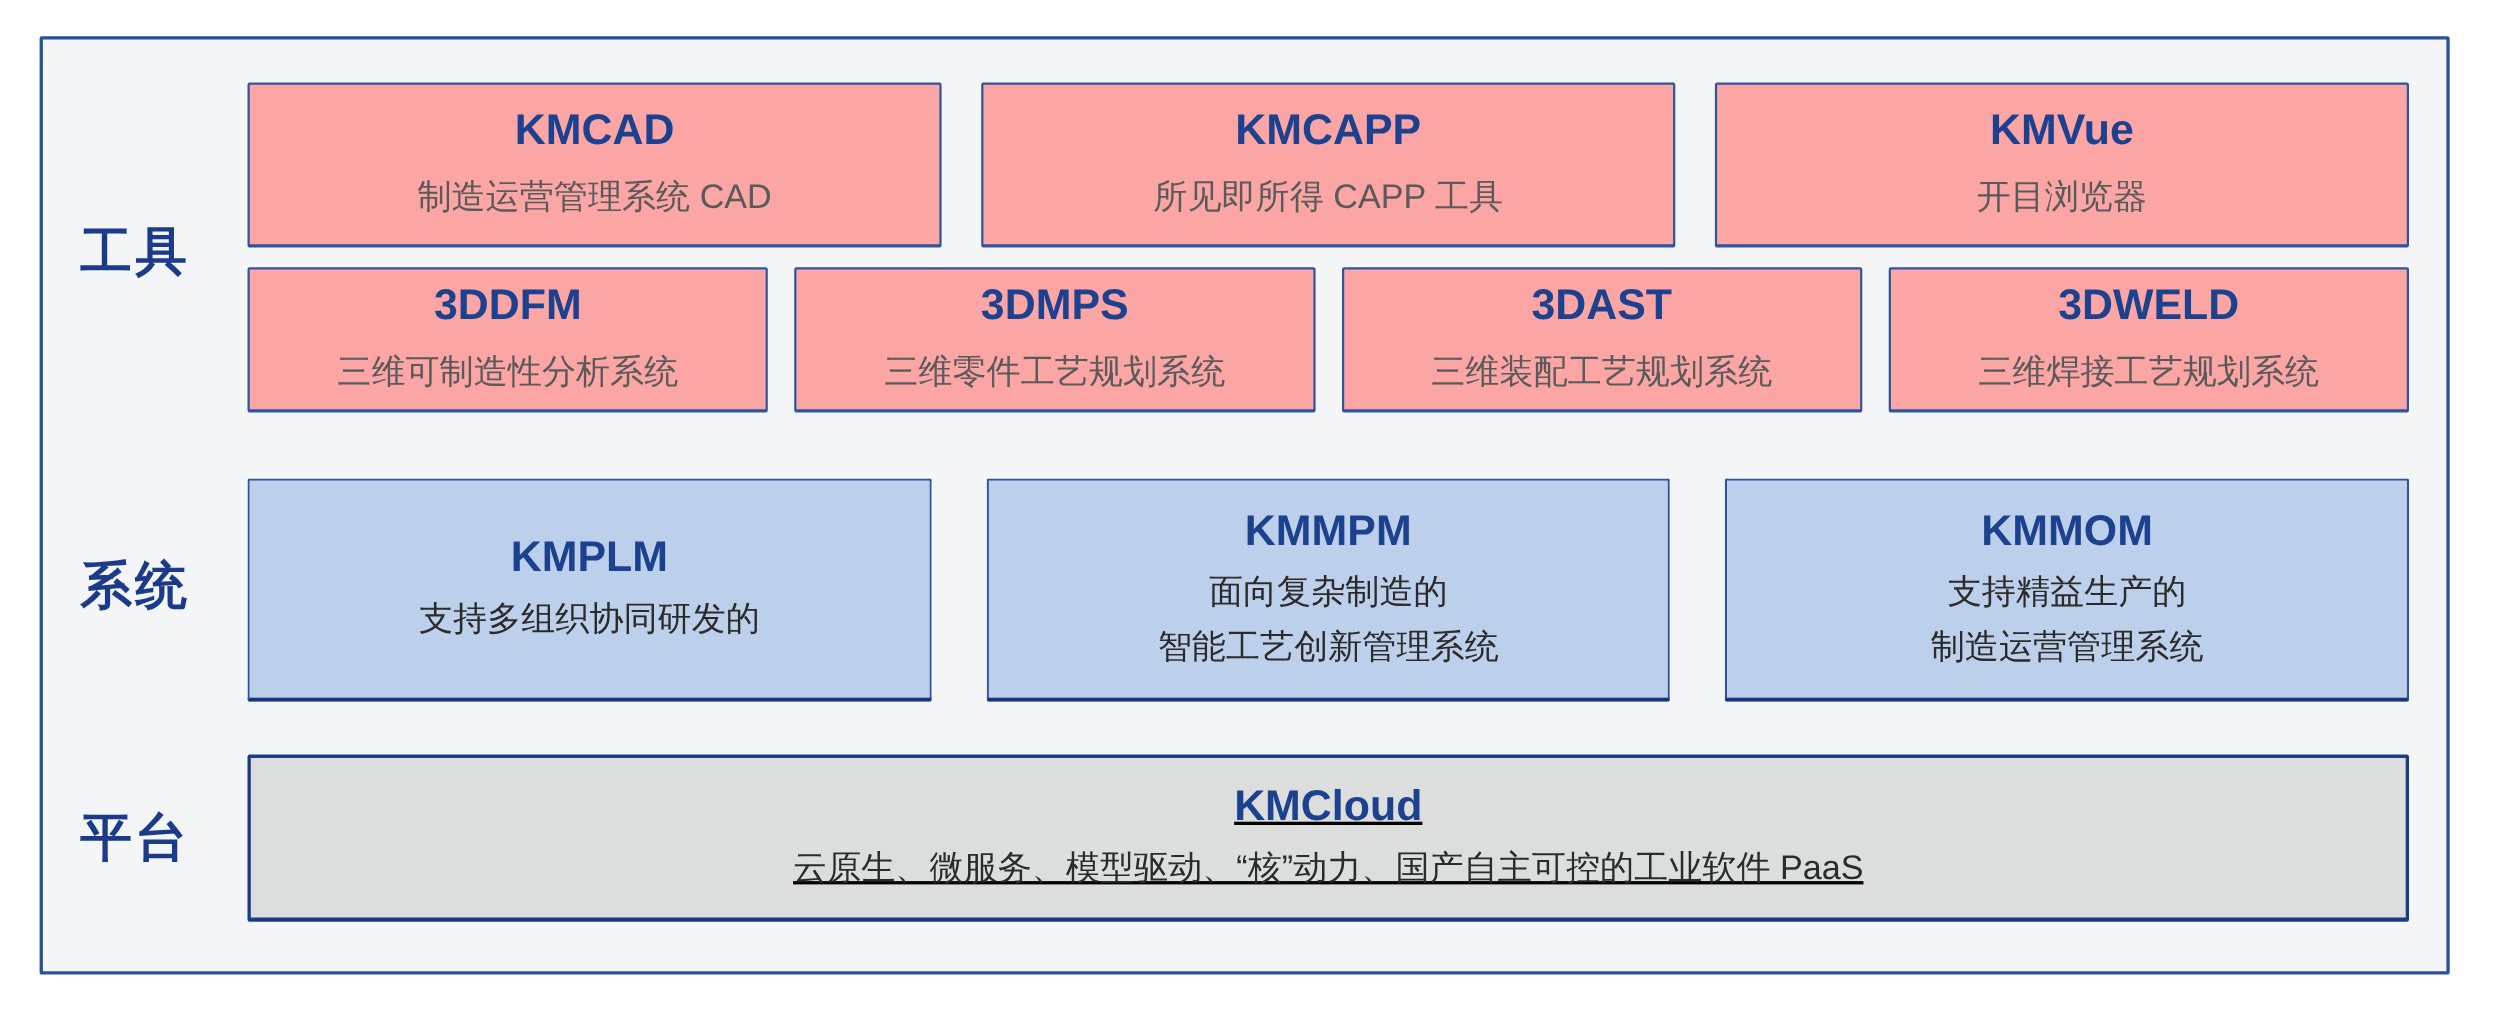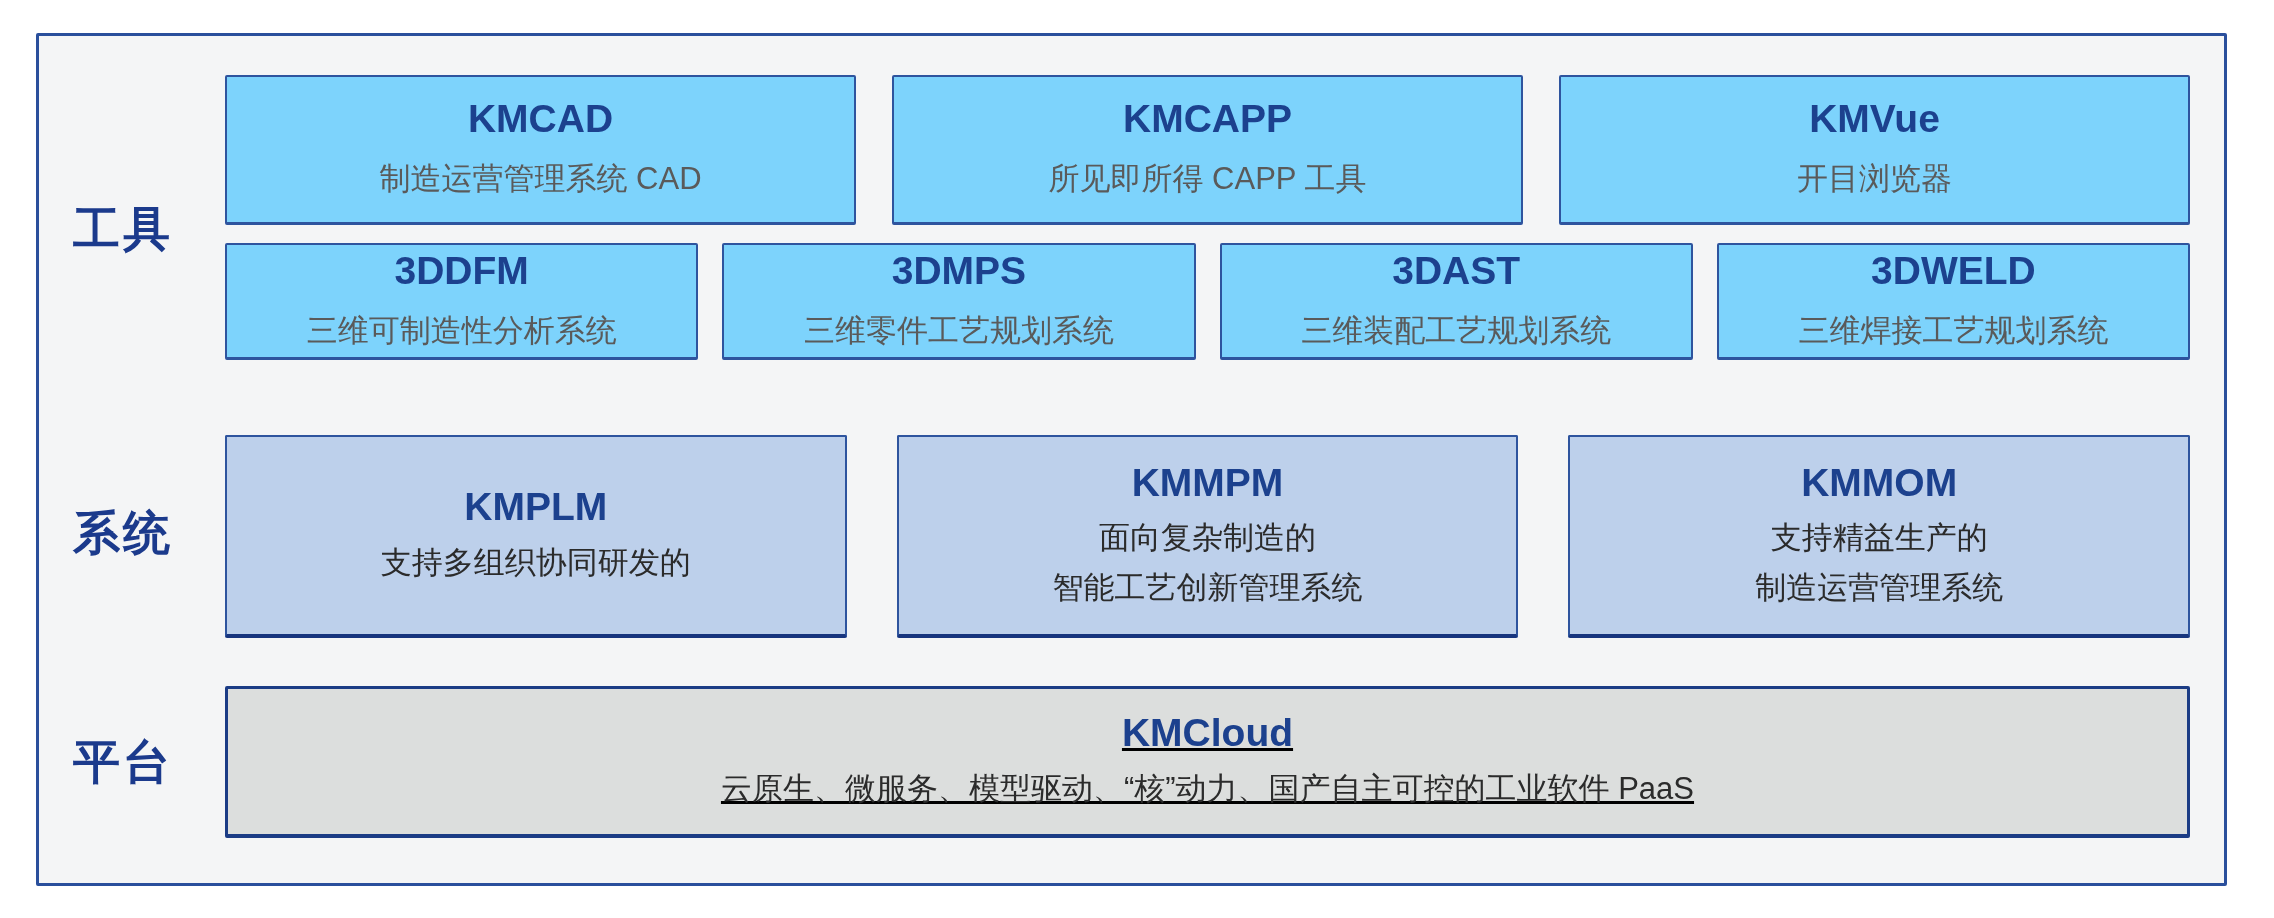--- a/index.html
+++ b/index.html
@@ -38,36 +38,36 @@
     letter-spacing: 3px;
     white-space: nowrap;
   }
   .row {
     position: absolute;
     left: 186px;
     width: 1965px;
     display: flex;
   }
   .row-tools-1 { top: 39px;  height: 150px; gap: 36px; }
-  .row-tools-2 { top: 207px; height: 117px; gap: 24px; }
+  .row-tools-2 { top: 207px; height: 132px; gap: 24px; }
   .row-systems { top: 399px; height: 203px; gap: 50px; }
   .row-platform{ top: 650px; height: 152px; text-decoration: underline; }
   .box {
     flex: 1 1 0;
     box-sizing: border-box;
     display: flex;
     flex-direction: column;
     align-items: center;
     justify-content: center;
     text-align: center;
     border-radius: 2px;
     min-width: 0;
   }
   .box-white {
-    background: #7dd3fc;
+    background: #fca5a5;
     border: 2px solid #2e549e;
     border-bottom-width: 3px;
   }
   .box-blue {
     background: #bdd0eb;
     border: 2px solid #2e549e;
     border-bottom: 4px solid #17357e;
   }
   .box-gray {
     background: #dcdedd;

